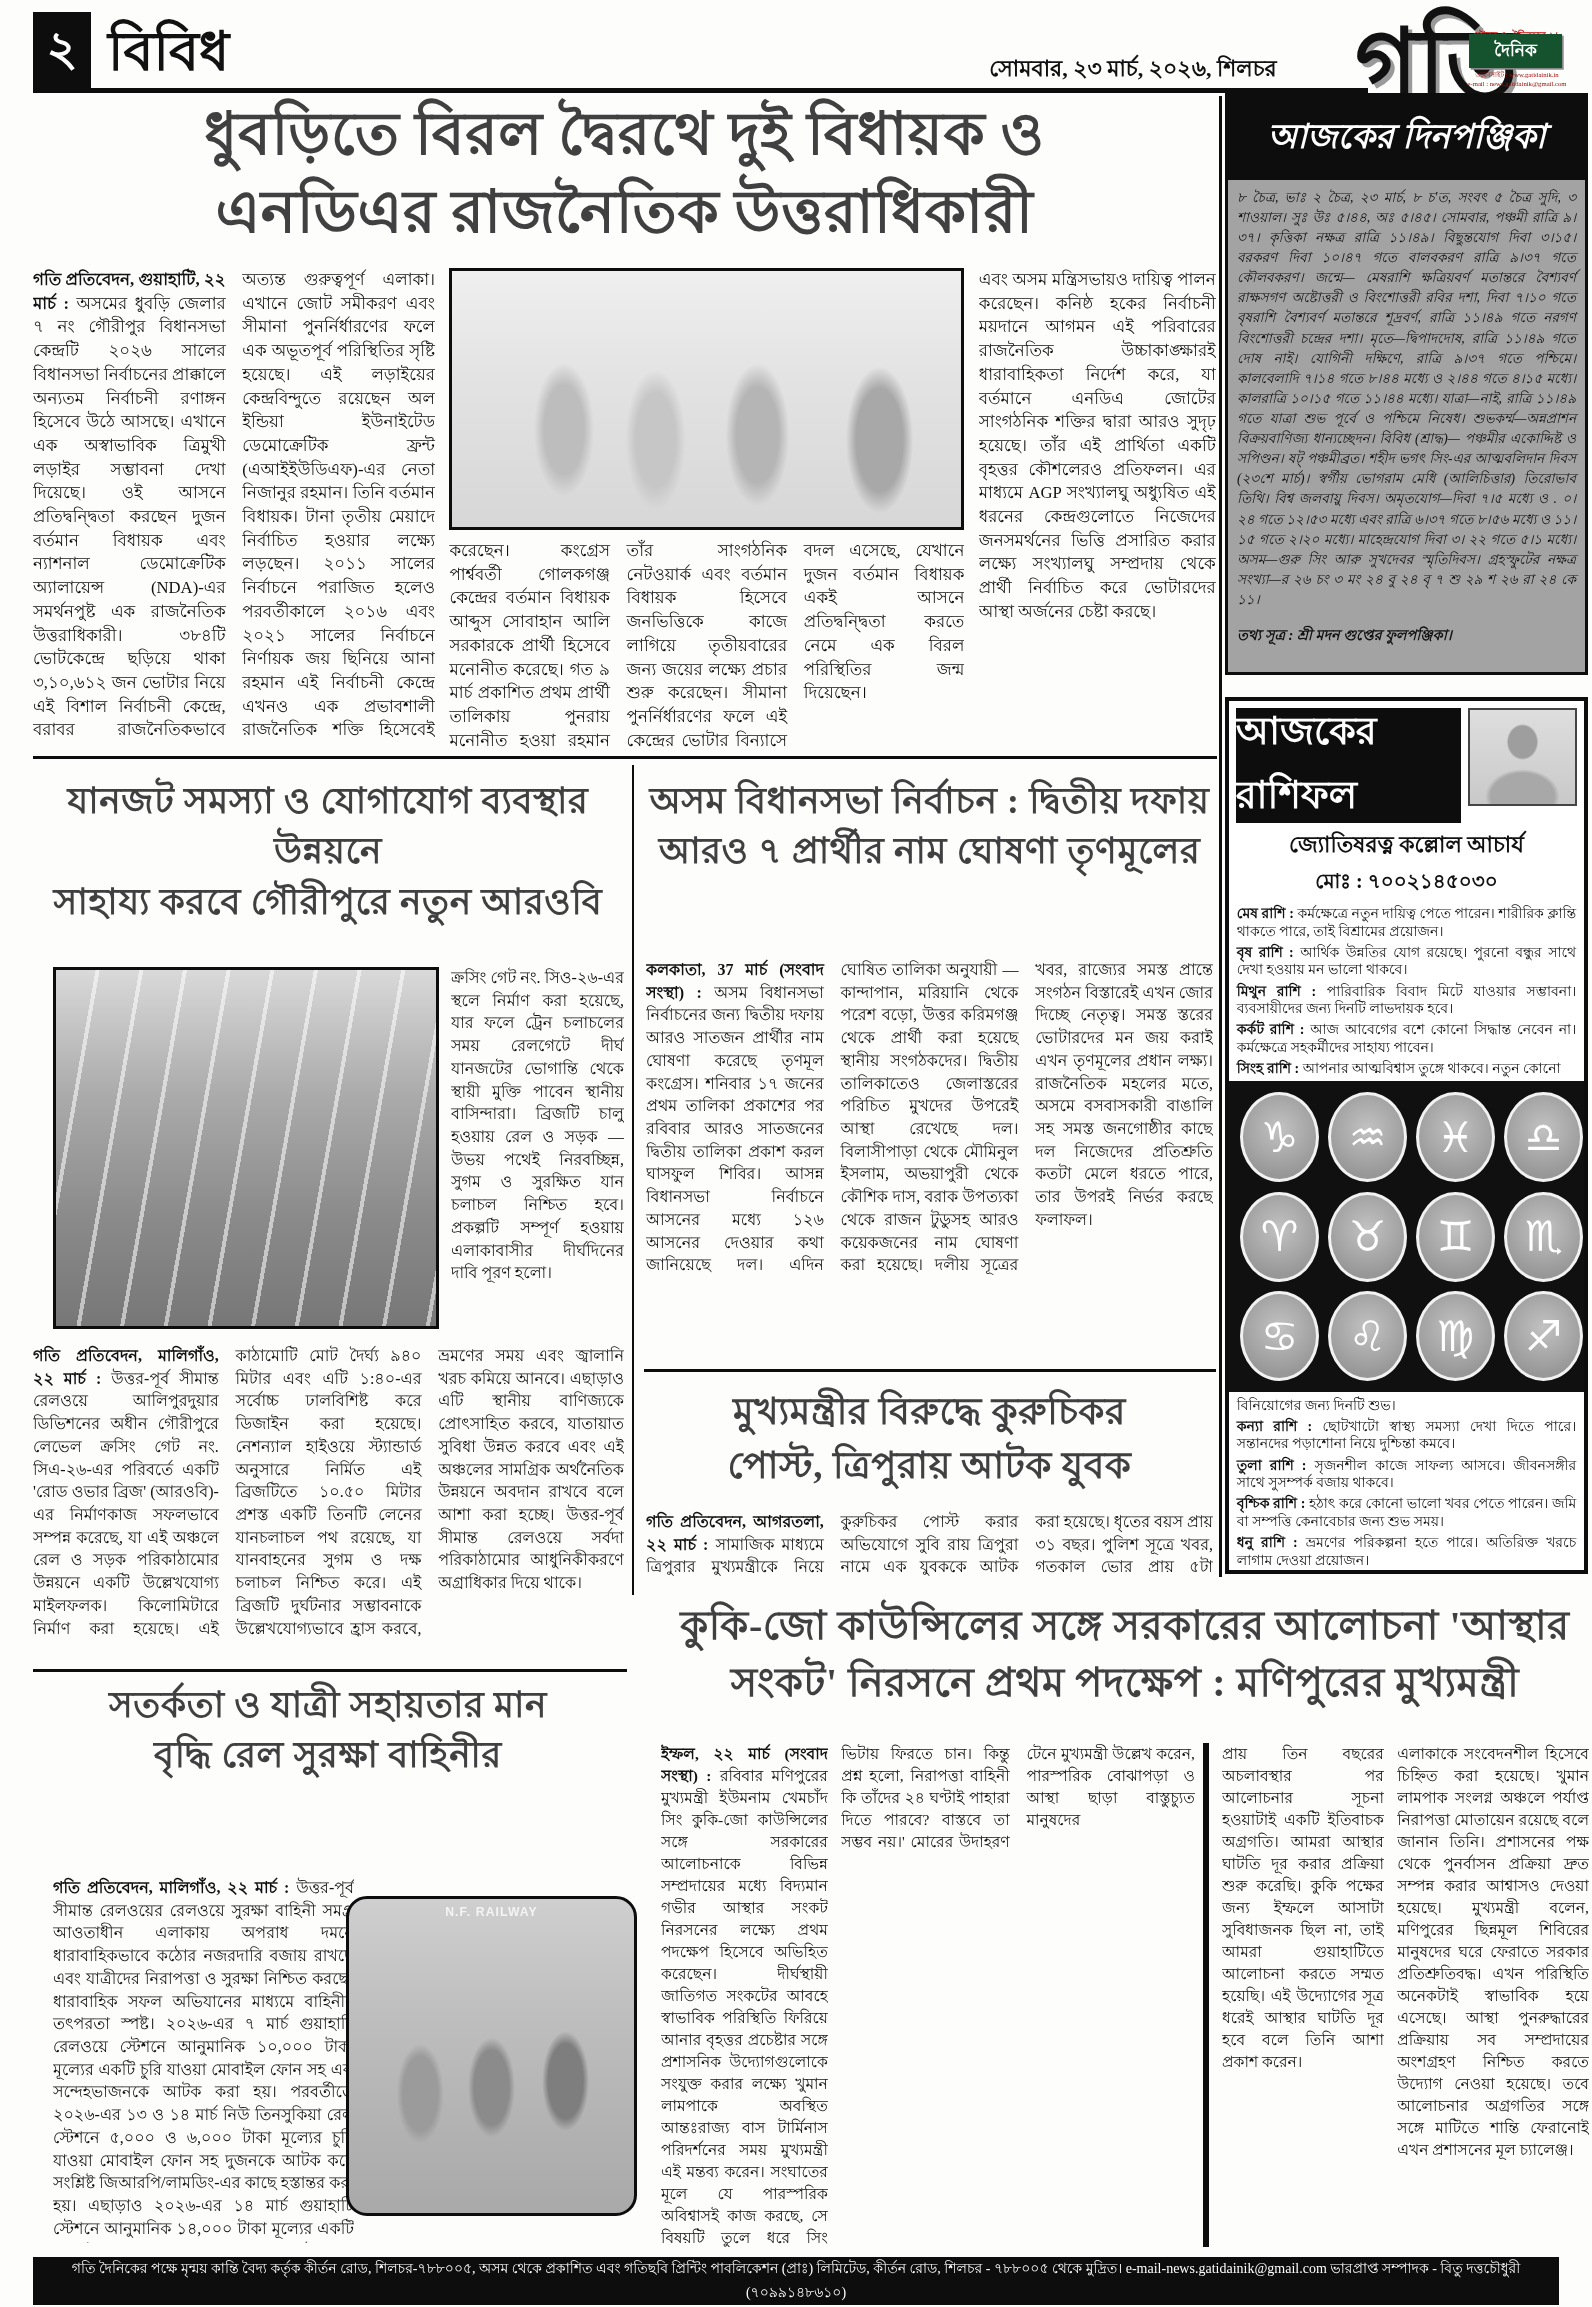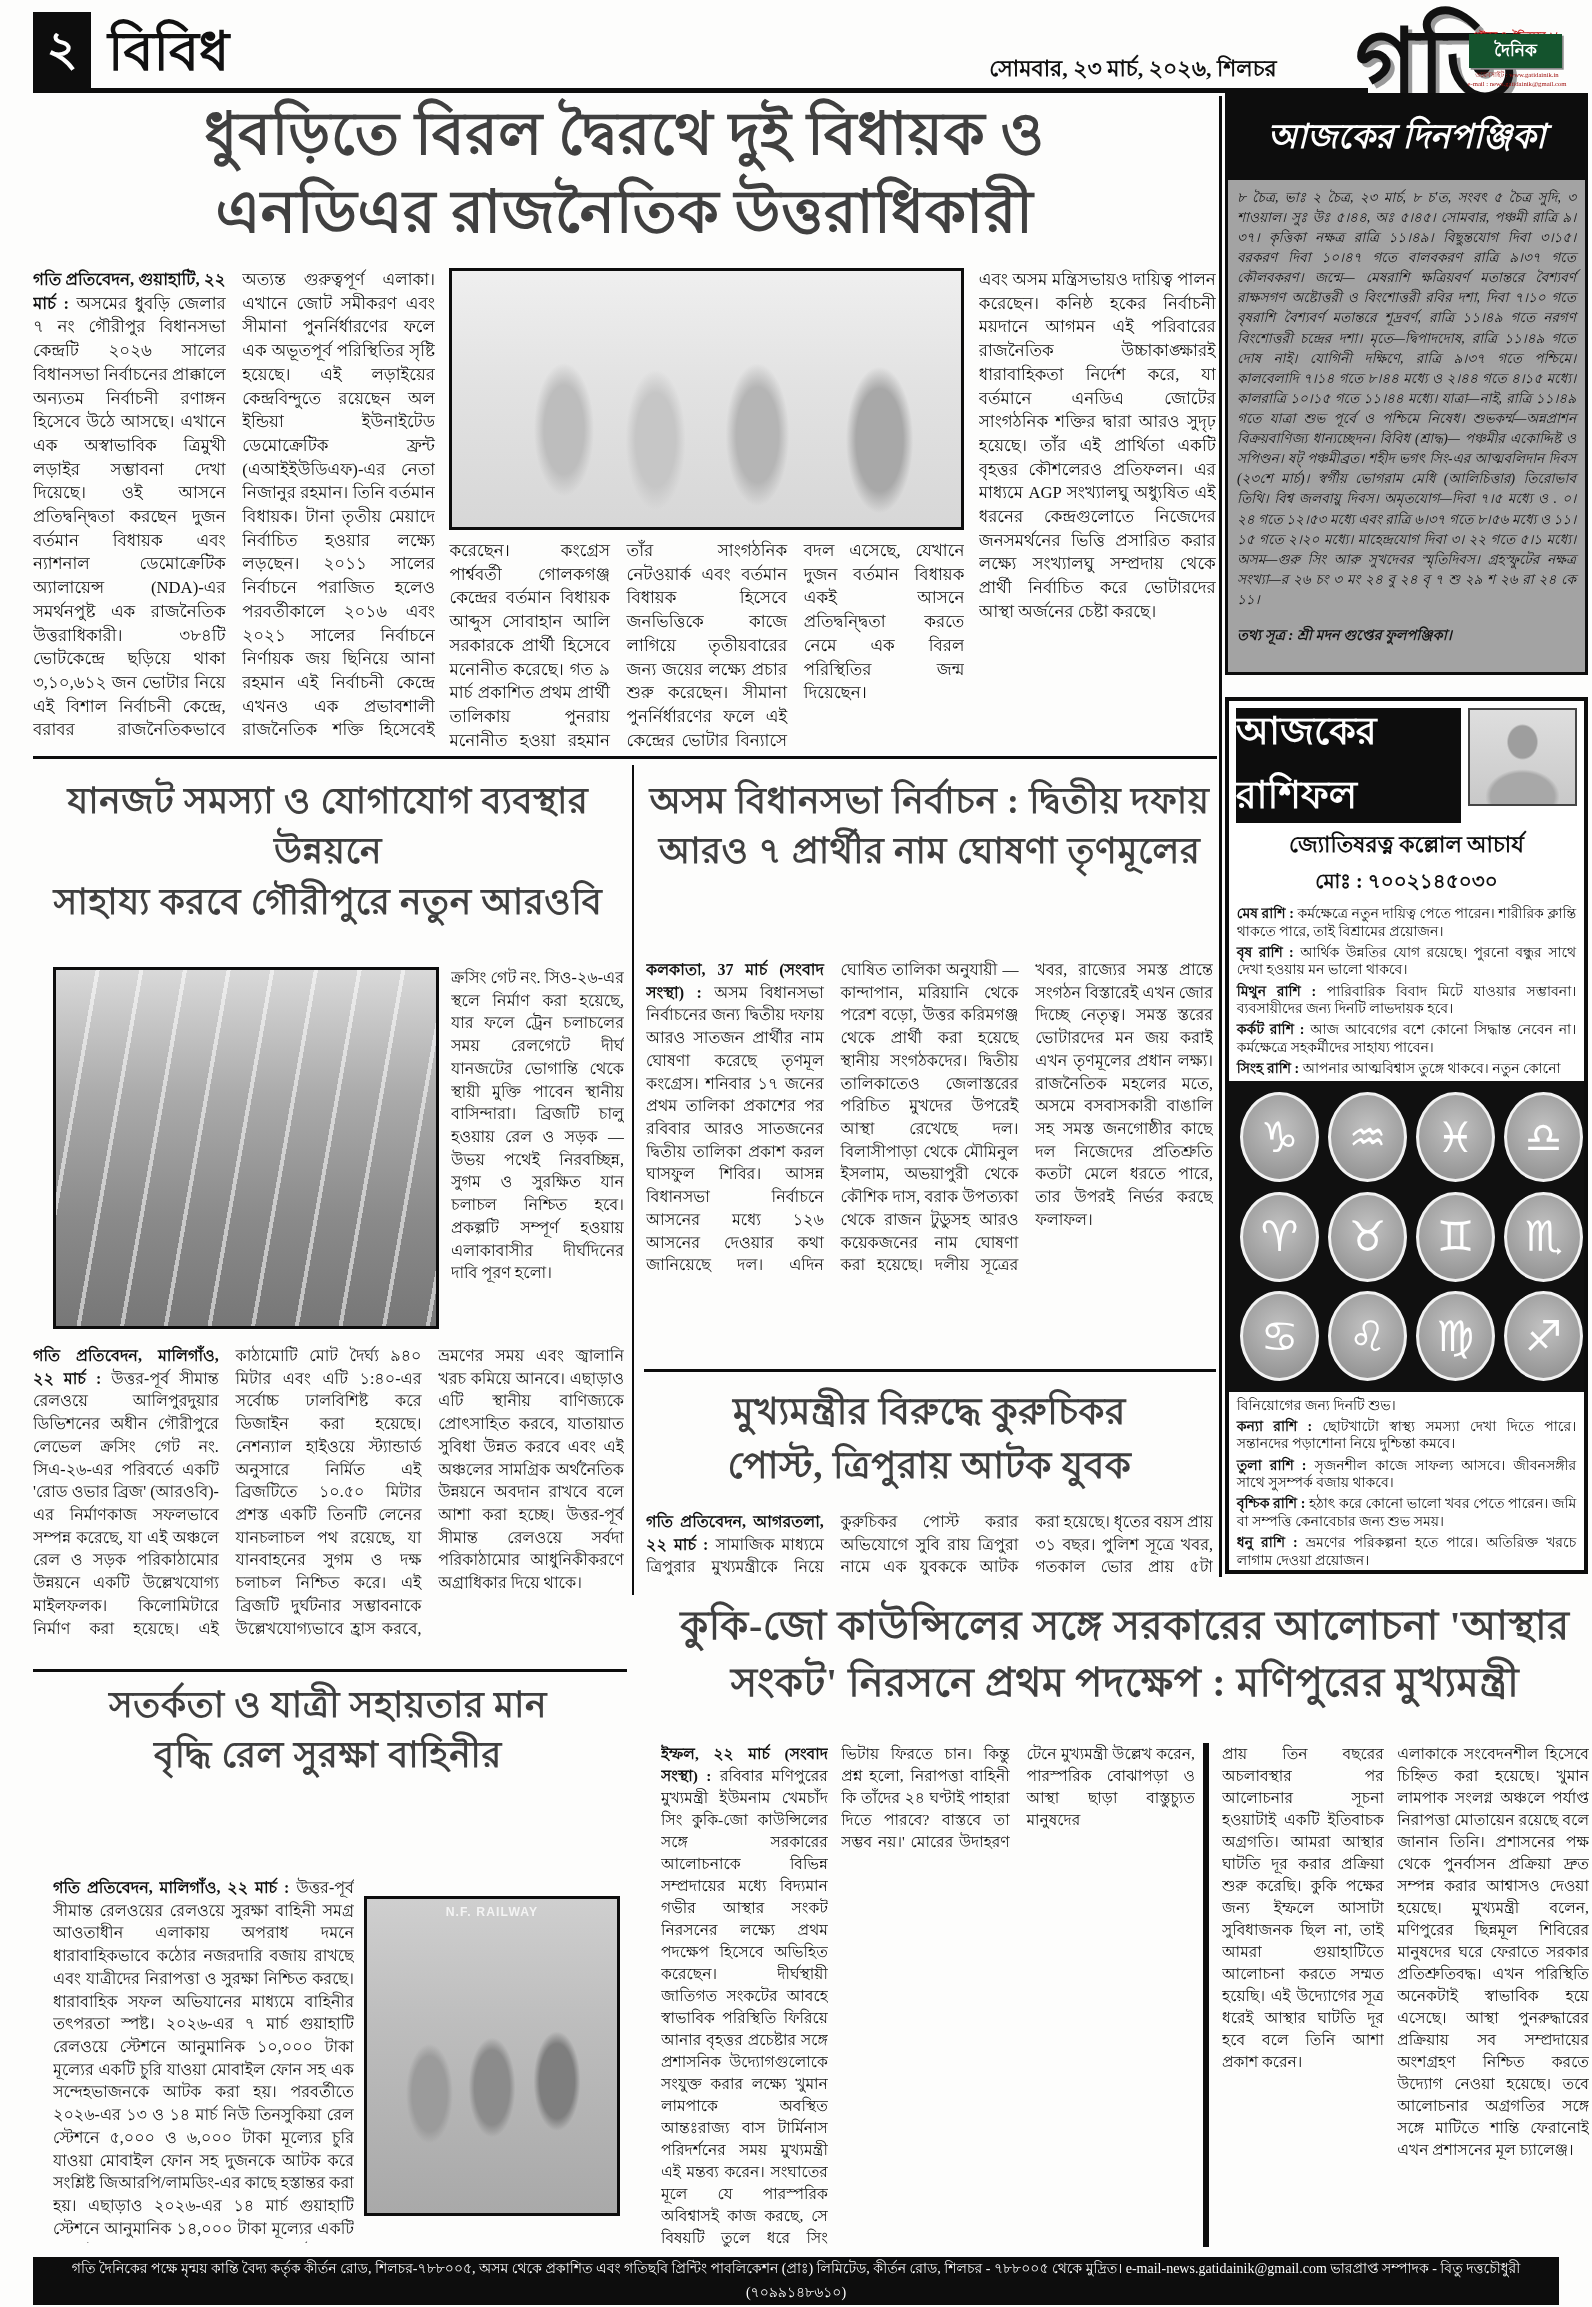--- a/index.html
+++ b/index.html
@@ -123,21 +123,21 @@
   <div class="abs hl" style="left:33px;top:1681px;width:590px;font-size:36px;line-height:1.38;">
     <div>সতর্কতা ও যাত্রী সহায়তার মান</div>
     <div>বৃদ্ধি রেল সুরক্ষা বাহিনীর</div>
   </div>
 
   <div class="abs body-t jt clip" style="left:53px;top:1877px;width:301px;height:366px;font-size:16px;">
     <span class="dl">গতি প্রতিবেদন, মালিগাঁও, ২২ মার্চ :</span>
     <span>উত্তর-পূর্ব সীমান্ত রেলওয়ের রেলওয়ে সুরক্ষা বাহিনী সমগ্র আওতাধীন এলাকায় অপরাধ দমনে ধারাবাহিকভাবে কঠোর নজরদারি বজায় রাখছে এবং যাত্রীদের নিরাপত্তা ও সুরক্ষা নিশ্চিত করছে। ধারাবাহিক সফল অভিযানের মাধ্যমে বাহিনীর তৎপরতা স্পষ্ট। ২০২৬-এর ৭ মার্চ গুয়াহাটি রেলওয়ে স্টেশনে আনুমানিক ১০,০০০ টাকা মূল্যের একটি চুরি যাওয়া মোবাইল ফোন সহ এক সন্দেহভাজনকে আটক করা হয়। পরবর্তীতে ২০২৬-এর ১৩ ও ১৪ মার্চ নিউ তিনসুকিয়া রেল স্টেশনে ৫,০০০ ও ৬,০০০ টাকা মূল্যের চুরি যাওয়া মোবাইল ফোন সহ দুজনকে আটক করে সংশ্লিষ্ট জিআরপি/লামডিং-এর কাছে হস্তান্তর করা হয়। এছাড়াও ২০২৬-এর ১৪ মার্চ গুয়াহাটি স্টেশনে আনুমানিক ১৪,০০০ টাকা মূল্যের একটি মোবাইল ফোন সহ আরও একজনকে আটক করা হয়। যাত্রীদের নিরাপত্তায় পাশাপাশি রেলওয়ে সুরক্ষা বাহিনীর কর্মীরা নিয়মিত সচেতনতামূলক অভিযানও চালিয়ে যাচ্ছেন।</span>
   </div>
 
-  <div class="abs photo ph-rpf" style="left:364px;top:1896px;width:256px;height:320px;">
+  <div class="abs photo ph-rpf" style="left:346px;top:1896px;width:291px;height:320px;border-radius:21px;">
     <div style="text-align:center;margin-top:5.6px;font-family:'Liberation Sans',sans-serif;font-size:12.2px;font-weight:700;color:#f4f4f4;letter-spacing:1.1px;">N.F. RAILWAY</div>
   </div>
 
   <div class="abs hl" style="left:646px;top:776px;width:567px;font-size:36px;line-height:1.4;">
     <div>অসম বিধানসভা নির্বাচন : দ্বিতীয় দফায়</div>
     <div>আরও ৭ প্রার্থীর নাম ঘোষণা তৃণমূলের</div>
   </div>
 
   <div class="abs cols3 body-t jt clip" style="left:646px;top:959px;width:567px;height:401px;font-size:16px;">
     <span class="dl">কলকাতা, 37 মার্চ (সংবাদ সংস্থা) :</span>

